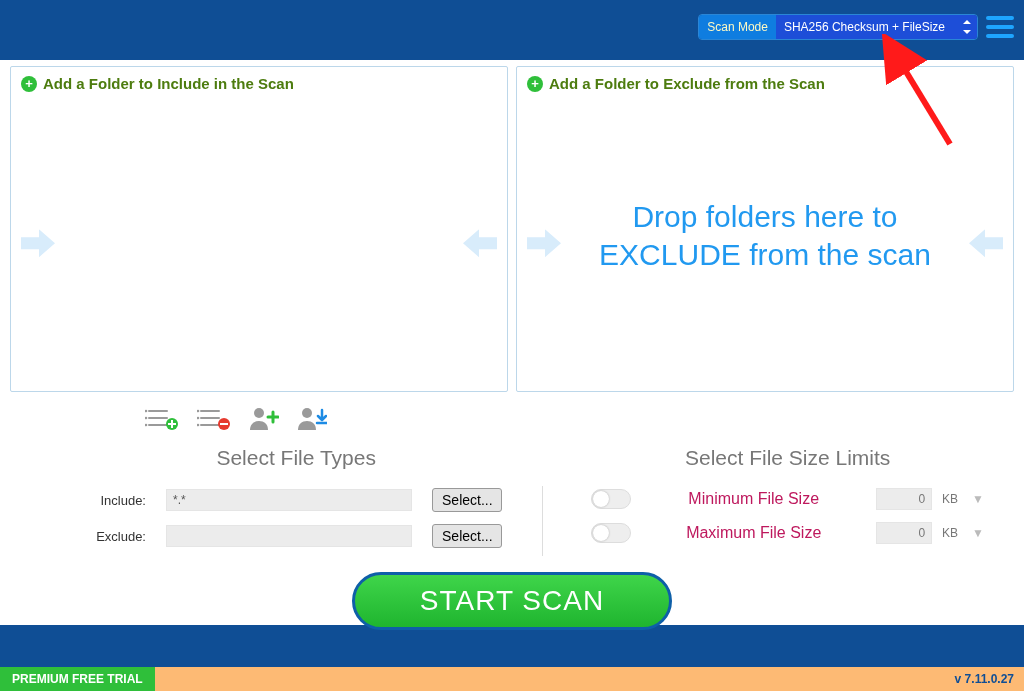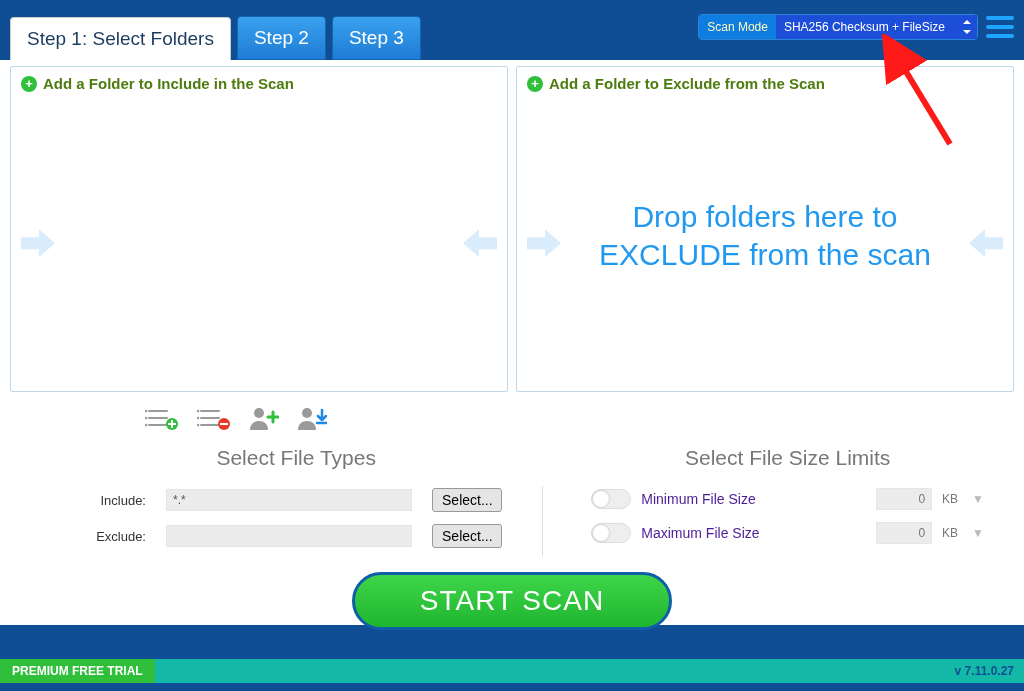--- a/index.html
+++ b/index.html
@@ -159,65 +159,60 @@
   .sizerow { display: flex; align-items: center; gap: 10px; margin-bottom: 12px;}
   .toggle {
     width: 40px; height: 20px; border-radius: 10px; background: #eee;
     position: relative; border: 1px solid #ddd; cursor: pointer;
   }
   .toggle::after {
     content: ""; position: absolute; left: 1px; top: 1px;
     width: 16px; height: 16px; background: #fff; border-radius: 50%;
     box-shadow: 0 0 2px rgba(0,0,0,.3);
   }
-  .sizerow .lbl { flex: 1; font-size: 14px; color: #4c1d95;}
+  .sizerow .lbl { flex: 1; font-size: 16px; color: #be185d; text-align: center;}
   .sizeval {
     width: 56px; height: 22px; background: #ececec; border: 1px solid #e5e5e5;
     font-size: 12px; text-align: right; padding: 0 6px; color: #777;
   }
   .unit { font-size: 12px; color: #777; width: 20px;}
   .dd-tri { color: #bbb; font-size: 12px; cursor: pointer;}
   .start-row { display:flex; justify-content:center; position: relative; z-index: 2;}
   .start-btn {
     width: 320px; height: 58px; border-radius: 30px;
     background: linear-gradient(#3fd54a, #1fb52f);
     border: 3px solid #0e5fa8;
     color: #fff; font-size: 28px; letter-spacing: 1px;
     cursor: pointer; font-weight: 500;
     position: relative; top: 6px;
   }
   .bottombar {
     position: absolute; left: 0; right: 0; bottom: 0;
     height: 66px; background: #0f4e95;
   }
   .statusbar {
-    position: absolute; left:0; right:0; bottom:8px; height: 24px;
-    background: #14b8a6; display:flex; align-items:center; justify-content: space-between;
+    position: absolute; left:0; right:0; bottom:0; height: 24px;
+    background: #fdba74; display:flex; align-items:center; justify-content: space-between;
     font-size: 12px;
   }
   .trial-badge {
     background: #2fbf3a; color: #fff; font-weight: bold;
     height: 24px; display:flex; align-items:center; padding: 0 12px;
     font-size: 12px;
   }
   .version { color: #0f4e95; font-weight: bold; padding-right: 10px;}
   .red-arrow {
     position: absolute; left: 870px; top: 34px;
     pointer-events: none;
   }
 </style>
 </head>
 <body>
 
 <div class="topbar">
-  <div class="tabs">
-    <div class="tab active">Step 1: Select Folders</div>
-    <div class="tab inactive">Step 2</div>
-    <div class="tab inactive">Step 3</div>
-  </div>
   <div class="top-right">
     <div class="scanmode-block">
       <div class="scanmode-label">Scan Mode</div>
       <div class="scanmode-select">SHA256 Checksum + FileSize</div>
     </div>
     <div class="hamburger">
       <div></div>
         <div></div>
         <div></div>
     </div>

